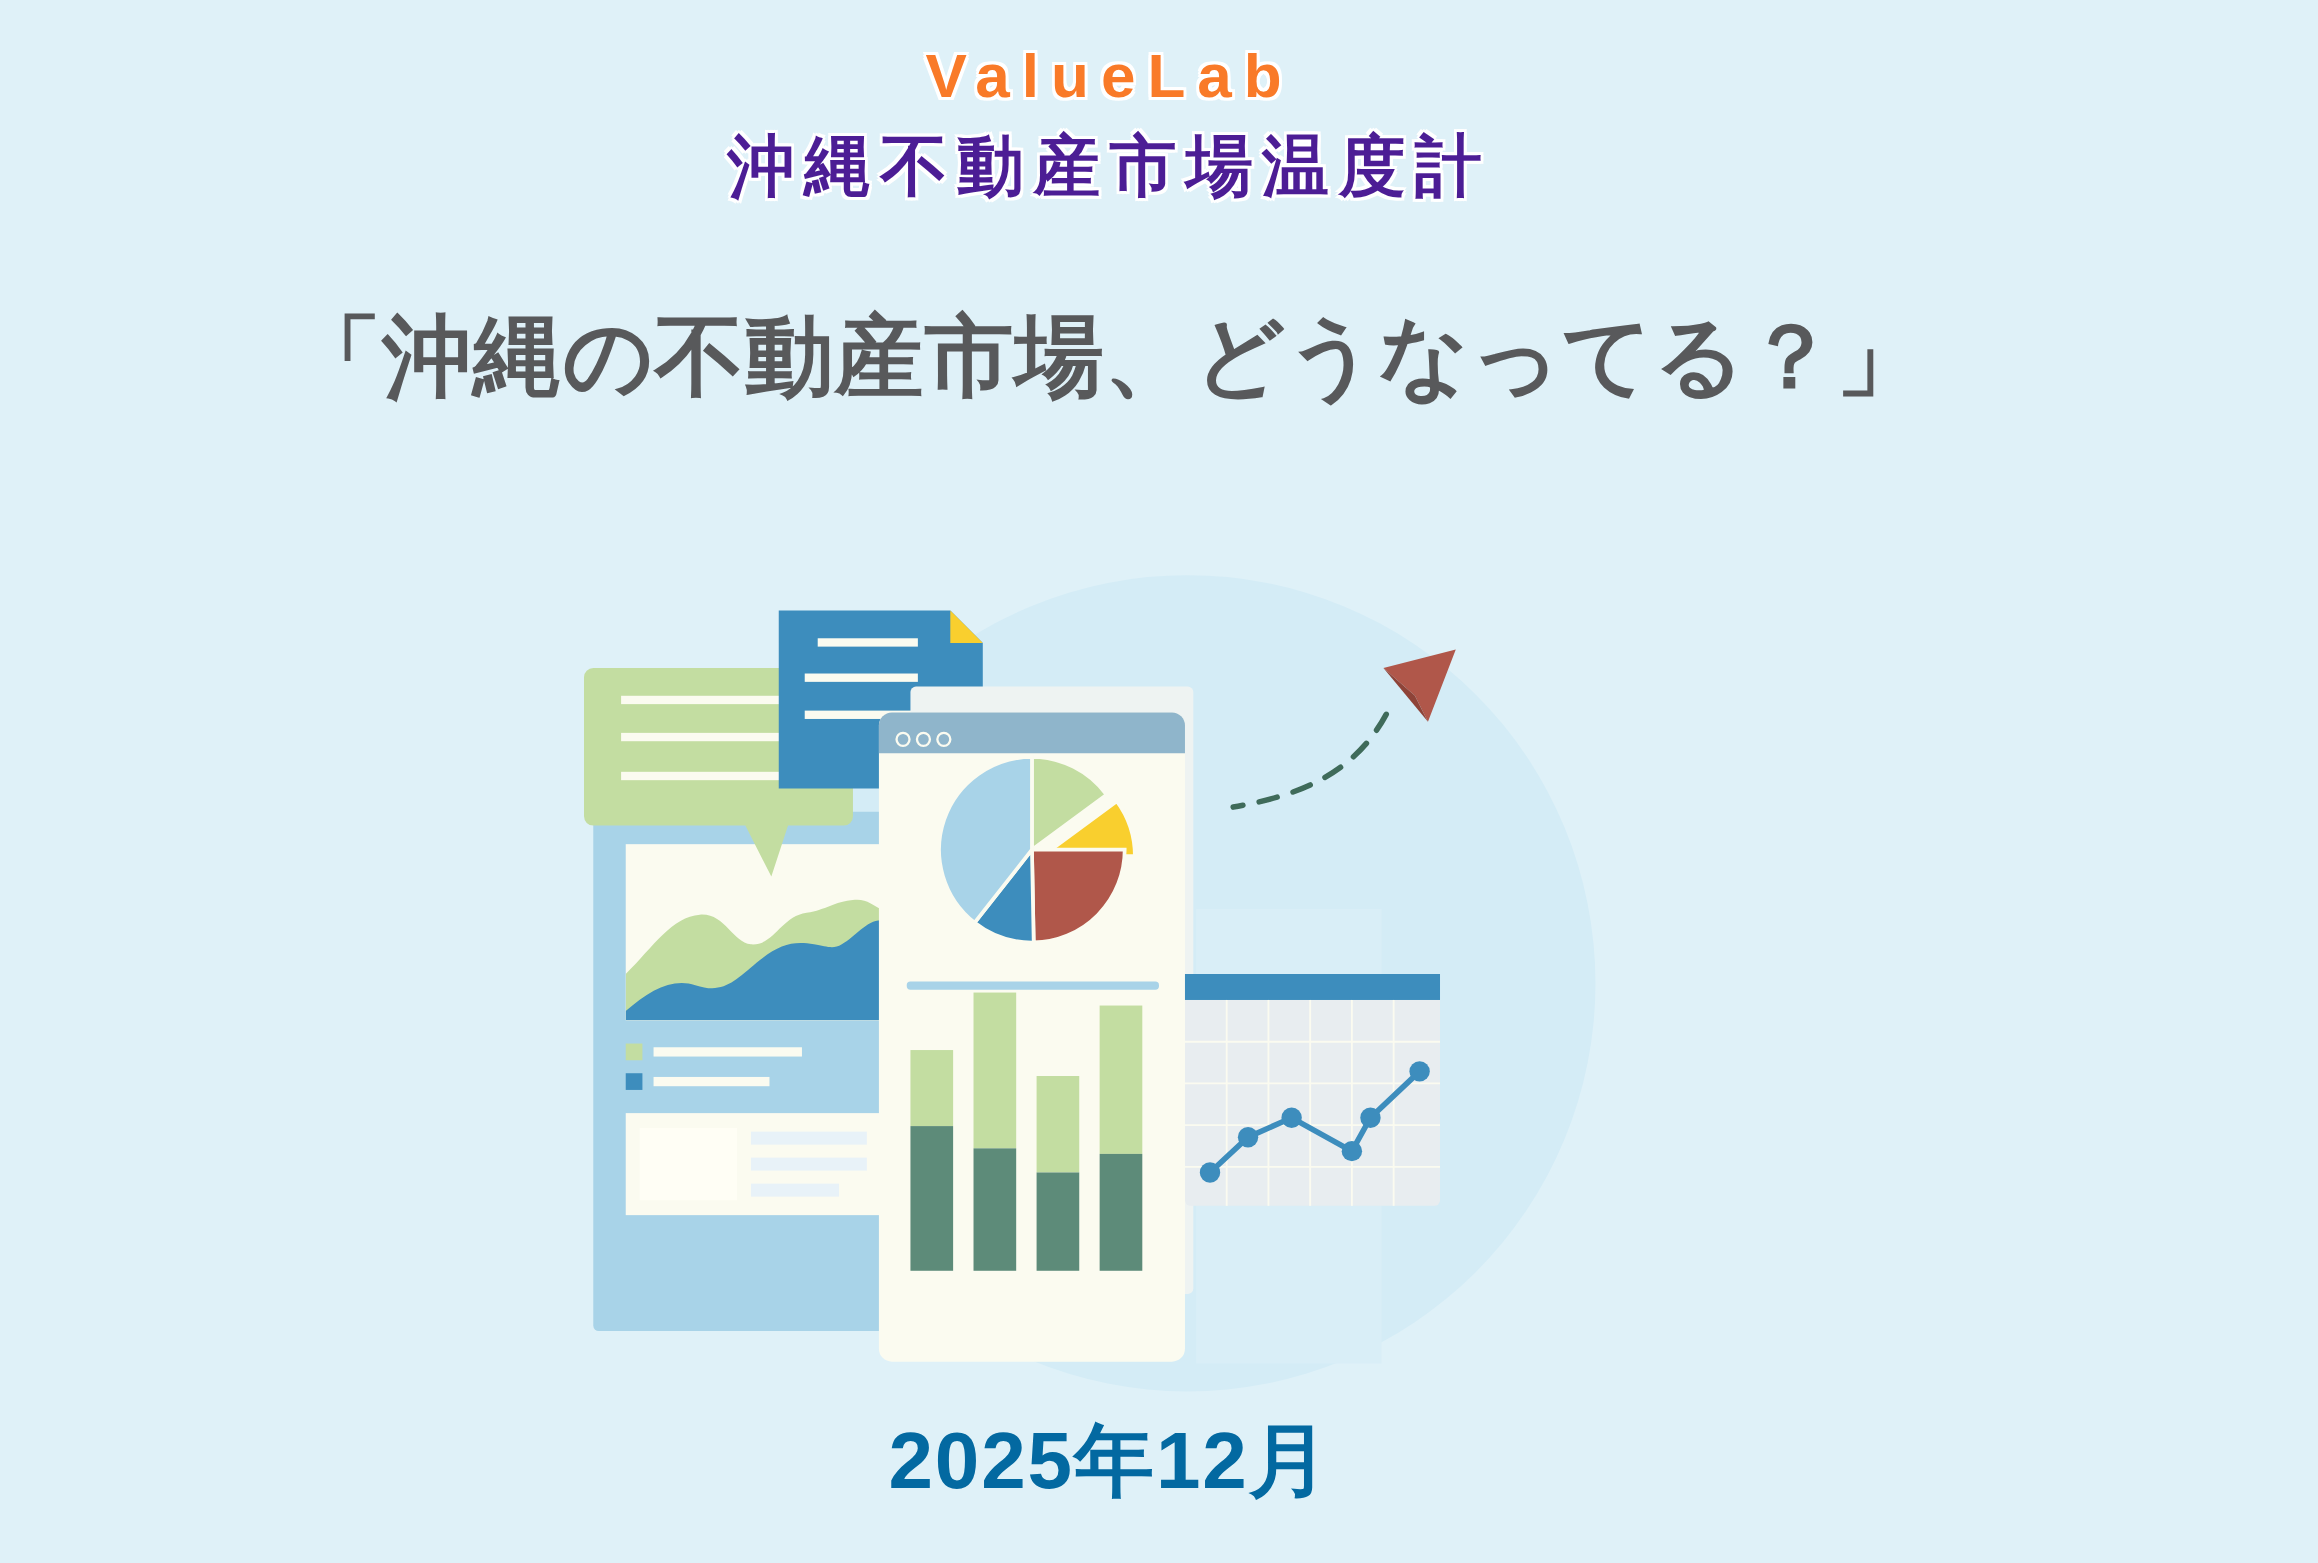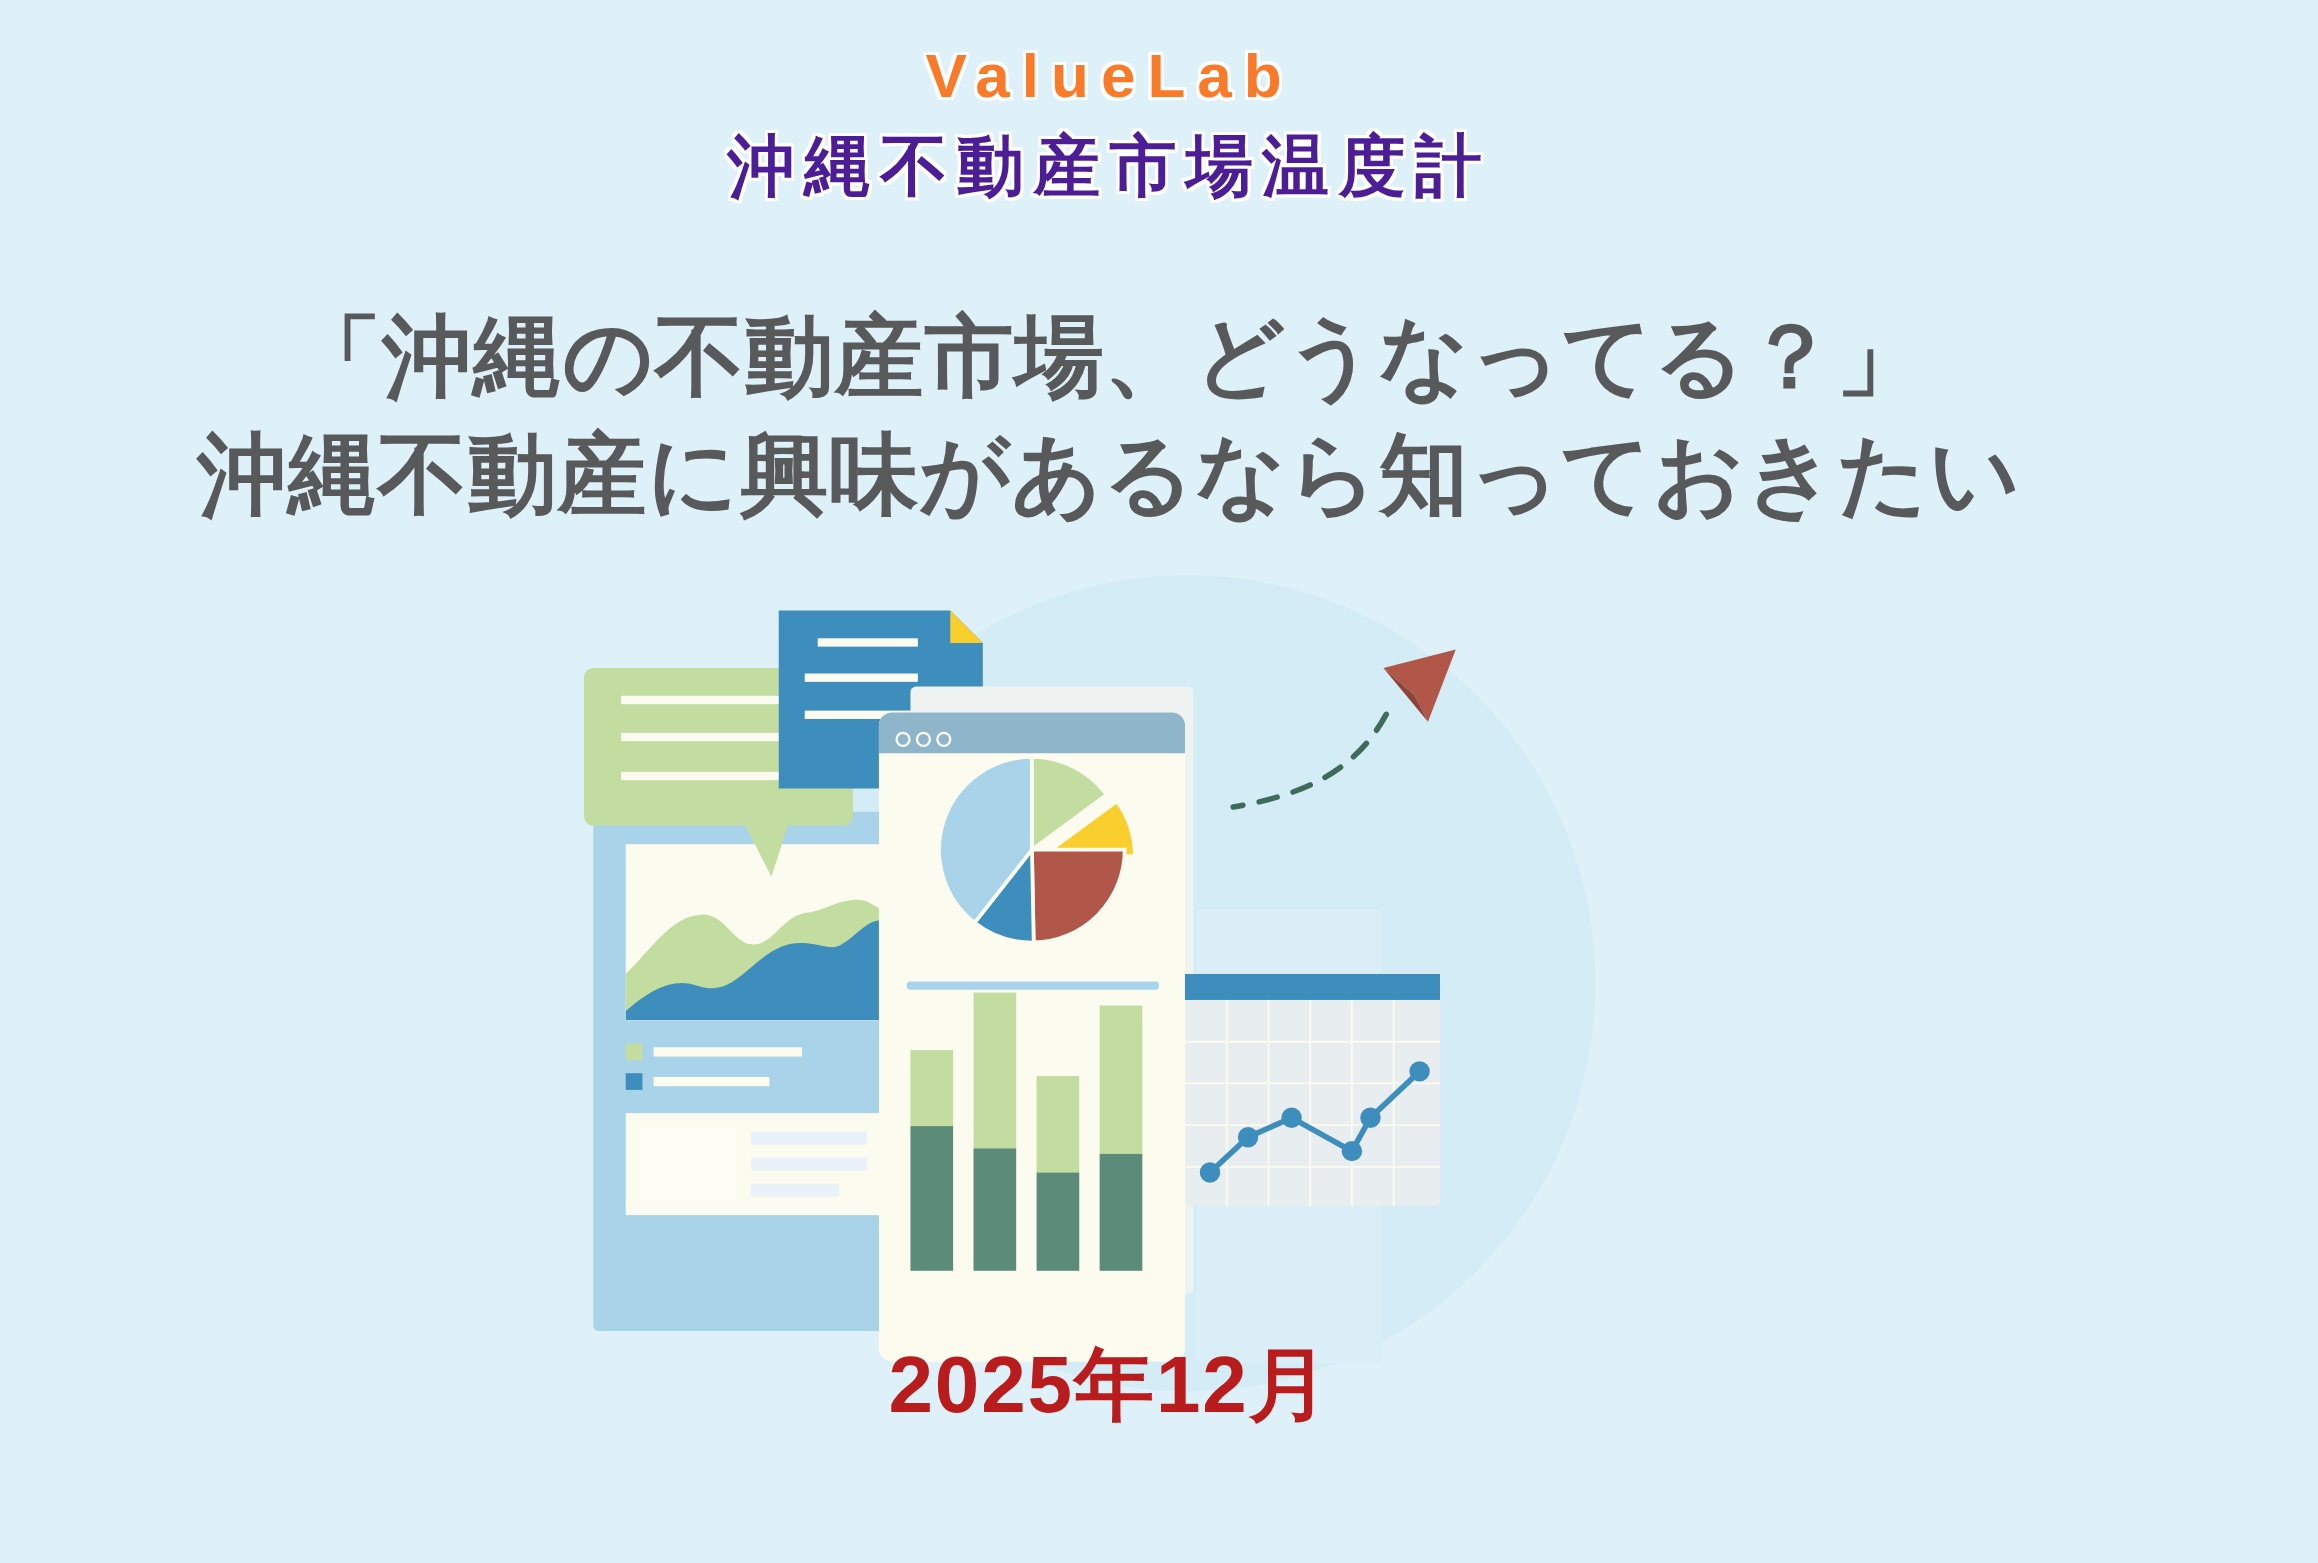--- a/index.html
+++ b/index.html
@@ -51,23 +51,23 @@
     font-weight:bold;
     font-size:89px;
     line-height:1.33;
     letter-spacing:0.9px;
     white-space:nowrap;
   }
   .headline .hl-line{ display:block; }
 
   
   .footer-date{
-    position:absolute; left:0; right:0; top:1332px;
-    text-align:center;
-    color:#b91c1c;
+    position:absolute; left:0; right:0; top:1408px;
+    text-align:center;
+    color:#0369a1;
     font-size:80px;
     font-weight:bold;
     letter-spacing:1.9px;
   }
 
   
   #illus{
     position:absolute;
     left:584px; top:575px;
     width:1150px; height:798px;
@@ -82,21 +82,20 @@
   <svg style="position:absolute;left:0;top:0;width:2319px;height:1564px;pointer-events:none;" viewBox="0 0 2500 1686" width="2319" height="1564">
     <circle cx="1280" cy="1060" r="440" fill="#d4ecf6"></circle>
   </svg>
 
   <div class="brand">ValueLab</div>
 
   <div class="brand-jp">沖縄不動産市場温度計</div>
 
   <div class="headline">
     <span class="hl-line">「沖縄の不動産市場、どうなってる？」</span>
-    <span class="hl-line">沖縄不動産に興味があるなら知っておきたい</span>
   </div>
 
   <div id="illus">
     <svg viewBox="0 0 1240 860" xmlns="http://www.w3.org/2000/svg">
 
       <g>
         <rect x="10" y="255" width="345" height="560" rx="6" fill="#a8d3e8"></rect>
 
         <rect x="45" y="290" width="275" height="190" fill="#fbfbf0"></rect>
 

